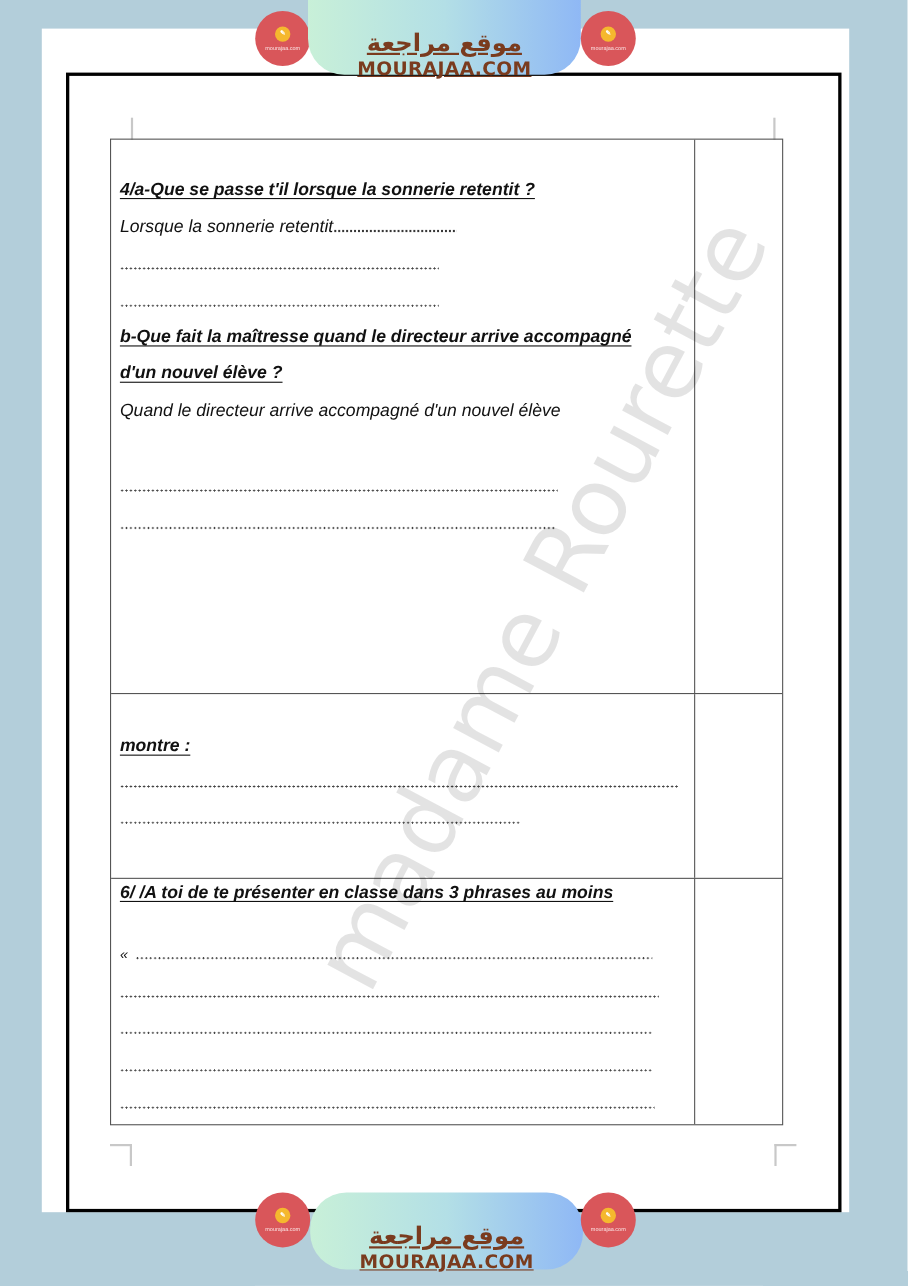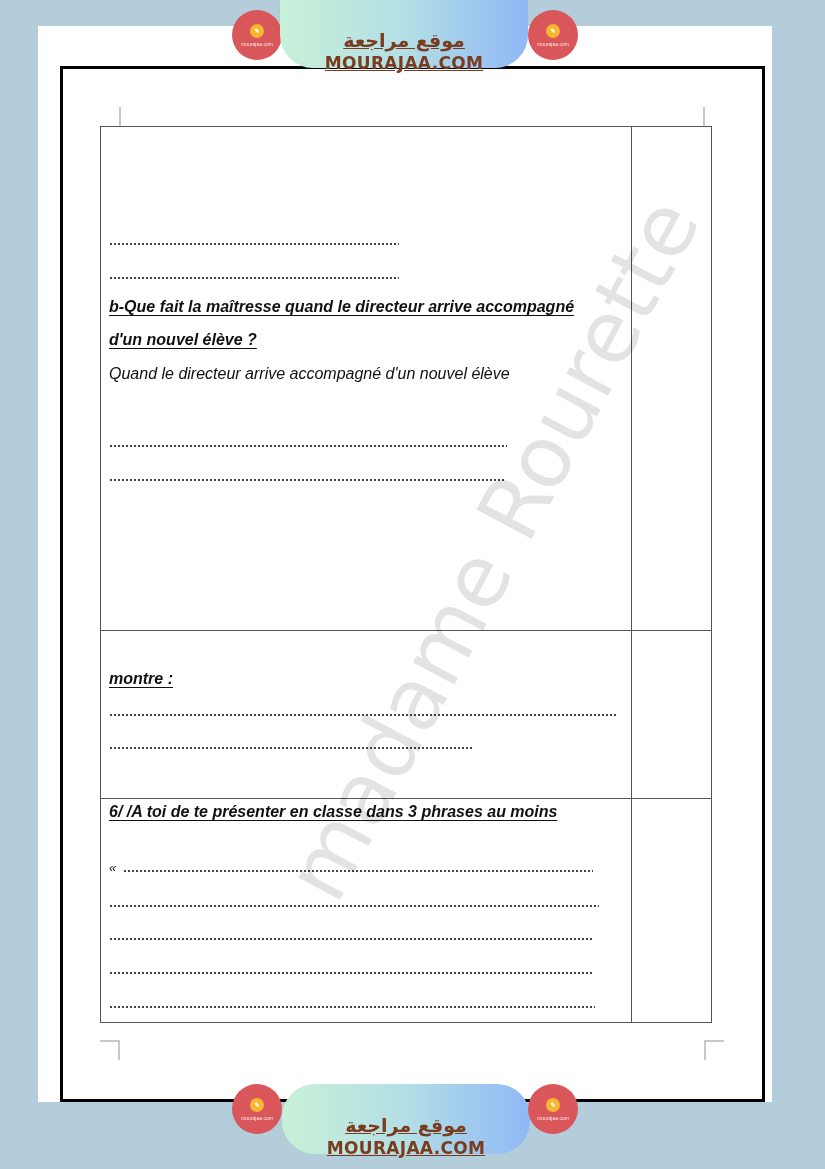--- a/index.html
+++ b/index.html
@@ -64,21 +64,21 @@
 
   .banner {
     position: absolute; width: 248px; height: 66px;
     border-radius: 33px;
     background: linear-gradient(90deg, #c8f0d8 0%, #b3dfe6 50%, #8fb8f5 100%);
     display: flex; flex-direction: column; align-items: center; justify-content: center;
   }
   .banner.top { left: 280px; top: 0px; border-radius: 0 0 33px 33px; height: 68px; }
   .banner.bottom { left: 282px; top: 1084px; height: 70px; }
   .banner .ar {
-    font-family: "DejaVu Sans", sans-serif; font-size: 19px; font-weight: bold;
+    font-family: "DejaVu Sans", sans-serif; font-size: 22px; font-weight: bold;
     color: #7a3b1e; text-decoration: underline; line-height: 22px; direction: rtl; margin-top: 36px;
   }
   .banner .en {
     font-family: "DejaVu Sans", sans-serif; font-size: 17px; font-weight: bold;
     color: #7a3b1e; text-decoration: underline; line-height: 24px; letter-spacing: 0.3px;
   }
   .badge {
     position: absolute; width: 50px; height: 50px; border-radius: 50%;
     background: #d9565a;
     display: flex; flex-direction: column; align-items: center; justify-content: center;
@@ -97,20 +97,24 @@
 
 <div class="crop tl"></div>
 <div class="crop tr"></div>
 <div class="crop bl"></div>
 <div class="crop br"></div>
 
 <div class="table">
 
   <div class="row" style="top:0;height:504px;">
     <div class="q">
+      <div class="line title" style="top:36px;">4/a-Que se passe t'il lorsque la sonnerie retentit   ?</div>
+      <div class="line" style="top:70px;">
+        <span>Lorsque la sonnerie retentit</span><span class="inline-dots" style="width:112px;"></span>
+      </div>
       <div class="dots" style="top:116px;width:290px;"></div>
       <div class="dots" style="top:150px;width:290px;"></div>
 
       <div class="line title" style="top:170px;"> b-Que fait la maîtresse quand le directeur arrive accompagné</div>
       <div class="line title" style="top:203px;">d'un nouvel élève  ?</div>
       <div class="line" style="top:237px;">Quand le directeur arrive accompagné d'un nouvel élève</div>
       <div class="dots" style="top:318px;width:398px;"></div>
       <div class="dots" style="top:352px;width:396px;"></div>
     </div>
     <div class="mark"></div>

